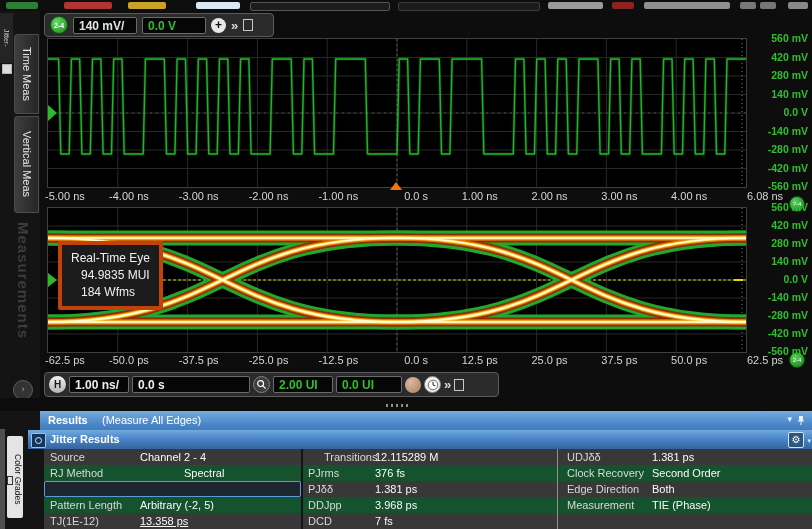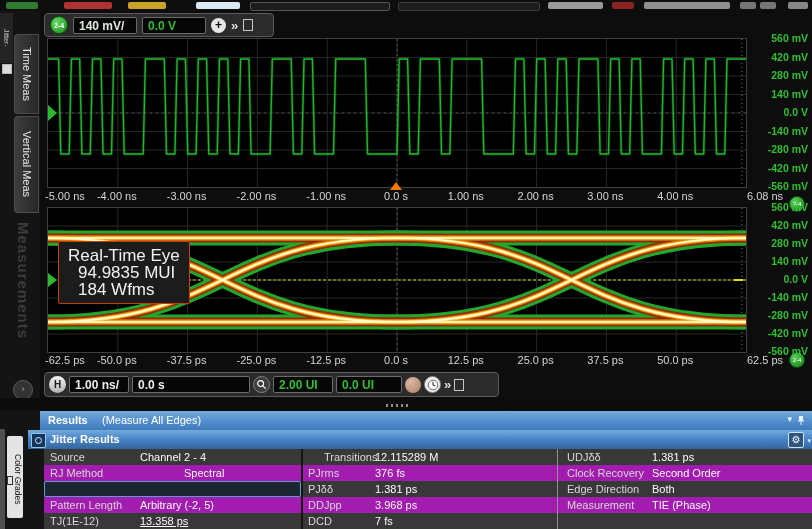--- a/index.html
+++ b/index.html
@@ -44,25 +44,25 @@
              align-items:center;justify-content:center;box-sizing:border-box;}
   .zoom-btn{background:#3d3d3d;border:1px solid #828282;}
   .tan-btn{width:16px;height:16px;flex:0 0 16px;background:radial-gradient(circle at 35% 30%,#dcb7a2,#ab7f63);}
   .clock-btn{background:#f2f2f2;border:1px solid #888;}
   
   .plot{background:#000;border:1px solid #3f3f3f;box-sizing:content-box;}
   .plot1{left:47px;top:38px;width:698px;height:148px;}
   .plot2{left:47px;top:207px;width:698px;height:144px;}
   .vlabel{position:absolute;left:746px;width:62px;text-align:right;color:#2fbf2f;
           font-size:10.5px;font-weight:600;}
-  .tlabel{position:absolute;width:64px;text-align:center;color:#d5d5d5;font-size:11px;}
+  .tlabel{position:absolute;width:64px;text-align:right;color:#d5d5d5;font-size:11px;}
   .trig{left:390px;top:182px;width:0;height:0;border-left:6px solid transparent;
         border-right:6px solid transparent;border-bottom:8px solid #f07800;}
-  .eye-tip{left:58px;top:241px;background:#1c1c1c;border:1px solid #c2410c;border-radius:2px;
-           padding:5px 9px;color:#f0f0f0;font-size:17px;line-height:17px;white-space:nowrap;}
+  .eye-tip{left:58px;top:241px;background:#1c1c1c;border:4px solid #c2410c;border-radius:2px;
+           padding:5px 9px;color:#f0f0f0;font-size:12px;line-height:17px;white-space:nowrap;}
   .eye-tip .ind{padding-left:10px;}
   .mini-badge{width:16px;height:16px;border-radius:50%;
               background:radial-gradient(circle at 35% 30%,#58d058,#177a17);border:1px solid #0a5a0a;
               color:#fff;font-size:6px;text-align:center;line-height:15px;box-sizing:border-box;}
   
   .h-divider{left:0;top:398px;width:812px;height:13px;background:#0c0c0c;}
   .grip{left:386px;top:404px;display:flex;gap:3px;}
   .grip i{width:2px;height:3px;background:#8f8f8f;}
   
   .blue-bar{background:linear-gradient(180deg,#74abdd 0%,#4a86c8 45%,#33659f 100%);color:#fff;}
@@ -79,21 +79,21 @@
   .jb-handle{position:absolute;left:3px;top:3px;width:13px;height:13px;background:#14365c;
              border:1px solid #9cc4e8;border-radius:1px;display:flex;align-items:center;justify-content:center;}
   .jb-handle i{width:5px;height:5px;border:1px solid #dcecfa;border-radius:50%;}
   .jb-title{position:absolute;left:22px;top:3px;font-size:11px;font-weight:bold;}
   .jb-gear{position:absolute;right:8px;top:2px;width:14px;height:14px;background:#2d567e;
            border:1px solid #cfe3f2;border-radius:2px;color:#fff;font-size:10px;text-align:center;line-height:13px;}
   .jb-caret{position:absolute;right:1px;top:7px;font-size:7px;color:#dcecfa;}
   
   .rtable{left:44px;top:449px;width:768px;height:80px;background:#262626;}
   .rrow{position:absolute;left:0;width:768px;height:16px;}
-  .rrow.lt{background:#383838;} .rrow.dk{background:#a21caf;}
+  .rrow.lt{background:#383838;} .rrow.dk{background:#14532d;}
   .rcell{position:absolute;top:1.5px;font-size:11px;white-space:nowrap;}
   .rlab{color:#d8d8d8;} .rval{color:#fafafa;}
   .vdiv1{position:absolute;left:257px;top:0;width:2px;height:80px;background:#141414;}
   .vdiv2{position:absolute;left:513px;top:0;width:1px;height:80px;background:#8f8f8f;}
   .row-hl{position:absolute;left:0;top:32px;width:255px;height:14px;border:1px solid #5b9bd5;
           border-radius:2px;background:#1d2530;}
 </style>
 </head>
 <body>
 

